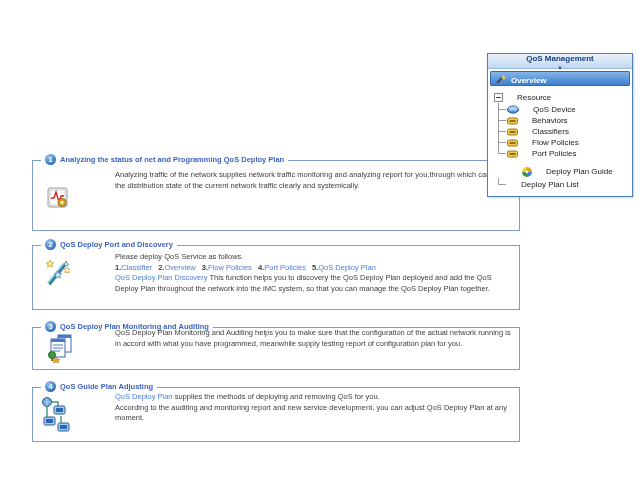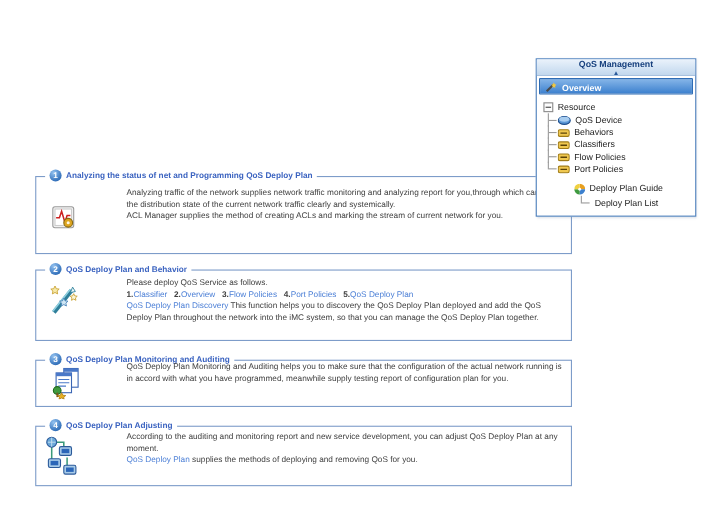--- a/index.html
+++ b/index.html
@@ -46,32 +46,32 @@
                background:linear-gradient(#eaf2fb,#c2d8ee);
                border-bottom:1px solid #9dbbdd; padding:0 8px;flex-direction:column; }
   .sb-title { flex:1; font-size:8px; font-weight:bold; color:#17407e; }
   .sb-collapse { font-size:6px; color:#2a5a9a; cursor:pointer; line-height:8px; }
   .sb-selected { margin:2px; height:15px; display:flex; align-items:flex-end;
                  background:linear-gradient(#85b5e8,#3c80ce);
                  border:1px solid #2e6cb4; border-radius:1px; padding:0 4px; }
   .sb-selected .lbl { color:#fff; font-size:8px; font-weight:bold; margin-left:5px; }
   .sb-body { padding:3px 4px 6px 6px; font-size:8px; color:#222; }
   .t-row { display:flex; align-items:center; height:11px; cursor:pointer; }
-  .t-row .lbl { margin-left:4px; white-space:nowrap; }
+  .t-row .lbl { margin-left:14px; white-space:nowrap; }
   .t-root { height:12px; margin-bottom:1px; }
   .t-kids { margin-left:4px; }
   .elbow { position:relative; width:9px; height:11px; flex:0 0 9px; }
   .elbow::before { content:''; position:absolute; left:0; top:-1px; bottom:0;
                    border-left:1px solid #9a9a9a; }
   .elbow.last::before { bottom:auto; height:7px; }
   .elbow::after { content:''; position:absolute; left:1px; top:5px; width:7px;
                   border-top:1px solid #9a9a9a; }
   .t-gap { height:6px; }
   .guide-row { height:13px;padding-left:28px; }
-  .list-row { height:12px; margin-left:4px;justify-content:center; }
+  .list-row { height:12px; margin-left:4px; }
 
   .exp-box { width:9px; height:9px; flex:0 0 9px; background:#fdfdfd;
              border:1px solid #888; position:relative; }
   .exp-box::after { content:''; position:absolute; left:1px; right:1px; top:3px;
                     border-top:1px solid #444; }
   .mini-icon { flex:0 0 auto; display:block; }
 </style>
 </head>
 <body>
 
@@ -84,28 +84,27 @@
     </div>
     <svg class="sec-icon" width="22" height="22" viewBox="0 0 22 22">
       <rect x="1" y="1" width="19" height="19" rx="2" fill="#f2f2f2" stroke="#9a9a9a"></rect>
       <rect x="3" y="3" width="15" height="15" fill="#ffffff" stroke="#cccccc"></rect>
       <polyline points="4,11 7,11 9,5 12,15 14,9 17,9" fill="none" stroke="#cc2222" stroke-width="1.4"></polyline>
       <circle cx="15" cy="15.5" r="4" fill="#dda520" stroke="#8a6a10"></circle>
       <circle cx="15" cy="15.5" r="1.4" fill="#fff8e0"></circle>
     </svg>
     <div class="sec-text">
       <p>Analyzing traffic of the network supplies network traffic monitoring and analyzing report for you,through which can know the distribution state of the current network traffic clearly and systemically.</p>
-      <p>ACL Manager supplies the method of creating ACLs and marking the stream of current network for you.</p>
     </div>
   </div>
 
   <div class="section-box" id="box2">
     <div class="legend">
       <span class="num-ball">2</span>
-      <span class="sec-title">QoS Deploy Plan and Behavior</span>
+      <span class="sec-title">QoS Deploy Port and Discovery</span>
     </div>
     <svg class="sec-icon" width="30" height="32" viewBox="0 0 30 32">
       <line x1="23" y1="7" x2="7" y2="27" stroke="#2f7f9a" stroke-width="4"></line>
       <line x1="22" y1="6" x2="6" y2="26" stroke="#8fd0e0" stroke-width="1.4"></line>
       <polygon points="24,4 26.5,8 22,9" fill="#e8f6fa" stroke="#2f7f9a" stroke-width="0.8"></polygon>
       <polygon points="8,3 9.2,5.5 11.8,5.8 9.9,7.6 10.4,10.2 8,8.9 5.6,10.2 6.1,7.6 4.2,5.8 6.8,5.5" fill="#f6e9a8" stroke="#c8a030" stroke-width="0.8"></polygon>
       <polygon points="25,10 26,12 28.2,12.3 26.6,13.8 27,16 25,14.9 23,16 23.4,13.8 21.8,12.3 24,12" fill="#fdf6d8" stroke="#c8a030" stroke-width="0.8"></polygon>
       <polygon points="16,14 17.2,16.5 19.8,16.8 17.9,18.6 18.4,21.2 16,19.9 13.6,21.2 14.1,18.6 12.2,16.8 14.8,16.5" fill="#cfe6f4" stroke="#4a84b8" stroke-width="0.8"></polygon>
     </svg>
     <div class="sec-text">
@@ -139,38 +138,38 @@
       <polygon points="10,24 11.2,26.3 13.8,26.6 11.9,28.3 12.4,30 10,28.8 7.6,30 8.1,28.3 6.2,26.6 8.8,26.3" fill="#e8b020" stroke="#a87810" stroke-width="0.7"></polygon>
     </svg>
     <div class="sec-text">
       <p>QoS Deploy Plan Monitoring and Auditing helps you to make sure that the configuration of the actual network running is in accord with what you have programmed, meanwhile supply testing report of configuration plan for you.</p>
     </div>
   </div>
 
   <div class="section-box" id="box4">
     <div class="legend">
       <span class="num-ball">4</span>
-      <span class="sec-title">QoS Deploy Plan Adjusting</span>
+      <span class="sec-title">QoS Guide Plan Adjusting</span>
     </div>
     <svg class="sec-icon" width="34" height="40" viewBox="0 0 34 40">
       <polyline points="10,8 19,8 19,14" fill="none" stroke="#3a9a7a" stroke-width="1.4"></polyline>
       <polyline points="8,12 8,26 12,26" fill="none" stroke="#3a9a7a" stroke-width="1.4"></polyline>
       <polyline points="22,22 22,30 24,30" fill="none" stroke="#3a9a7a" stroke-width="1.4"></polyline>
       <circle cx="8" cy="8" r="4.5" fill="#6aa8d8" stroke="#2b5a9a"></circle>
       <path d="M4.5,8 h7 M8,3.8 v8.4" stroke="#cfe4f4" stroke-width="0.8" fill="none"></path>
       <rect x="15" y="12" width="11" height="8" rx="1.5" fill="#a8cbe8" stroke="#2b5a9a"></rect>
       <rect x="17" y="14" width="7" height="4" fill="#2b66b8"></rect>
       <rect x="5" y="23" width="11" height="8" rx="1.5" fill="#a8cbe8" stroke="#2b5a9a"></rect>
       <rect x="7" y="25" width="7" height="4" fill="#2b66b8"></rect>
       <rect x="19" y="29" width="11" height="8" rx="1.5" fill="#a8cbe8" stroke="#2b5a9a"></rect>
       <rect x="21" y="31" width="7" height="4" fill="#2b66b8"></rect>
     </svg>
     <div class="sec-text">
+      <p><a class="lnk">QoS Deploy Plan</a><span> supplies the methods of deploying and removing QoS for you.</span></p>
       <p>According to the auditing and monitoring report and new service development, you can adjust QoS Deploy Plan at any moment.</p>
-      <p><a class="lnk">QoS Deploy Plan</a><span> supplies the methods of deploying and removing QoS for you.</span></p>
     </div>
   </div>
 
   <div class="sidebar">
     <div class="sb-header">
       <span class="sb-title">QoS Management</span>
       <span class="sb-collapse">▲</span>
     </div>
 
     <div class="sb-selected">

